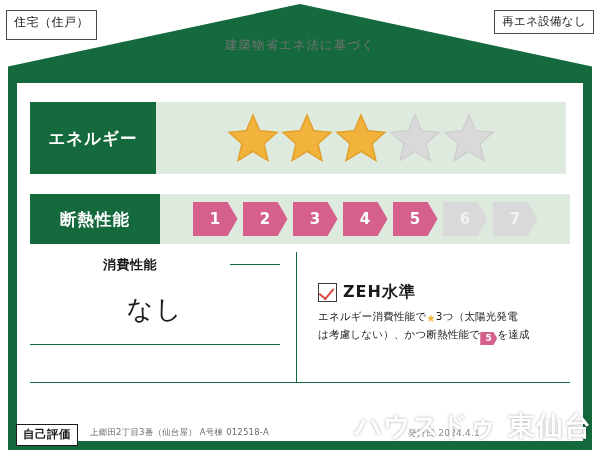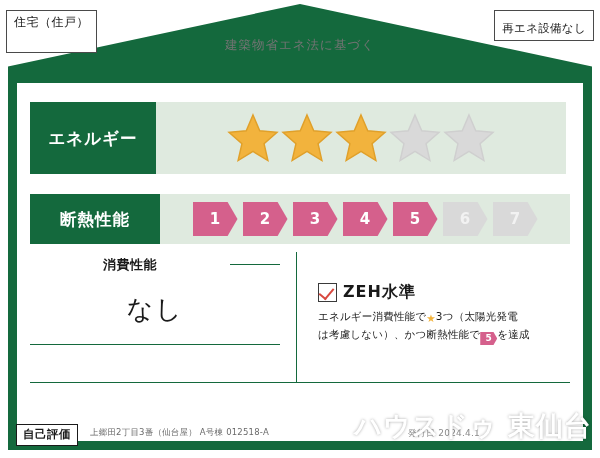--- a/index.html
+++ b/index.html
@@ -21,28 +21,28 @@
   .house-inner{
     position:absolute;left:16px;top:82px;width:568px;height:360px;
     background:#ffffff;
     border:1px solid #14693d;
     box-sizing:border-box;
   }
   
   .tag-left{
     position:absolute;left:6px;top:10px;
     background:#ffffff;border:1px solid #4a4a4a;
-    padding:3px 7px 21px 7px;
+    padding:3px 7px 8px 7px;
     font-size:12px;color:#1a1a1a;letter-spacing:0.5px;
     z-index:12;
   }
   .tag-right{
     position:absolute;right:6px;top:10px;
     background:#ffffff;border:1px solid #4a4a4a;
-    padding:10px 7px 4px 7px;
+    padding:3px 7px 4px 7px;
     font-size:11.5px;color:#1a1a1a;letter-spacing:0.3px;
     z-index:12;
     text-align:center;
   }
   .title-wrap{
     position:absolute;left:0;top:38px;width:600px;text-align:center;z-index:11;
     color:#737373;
   }
   .title-sub{font-size:12.5px;letter-spacing:1px;line-height:14px;}
   .title-main{font-size:23px;font-weight:bold;letter-spacing:2px;line-height:30px;margin-top:2px;}

